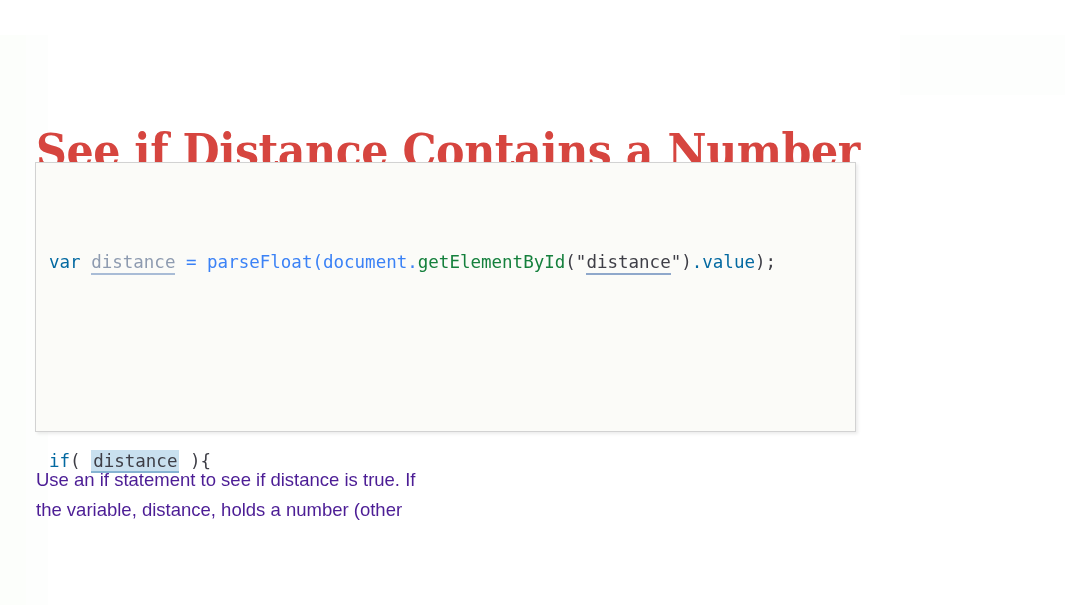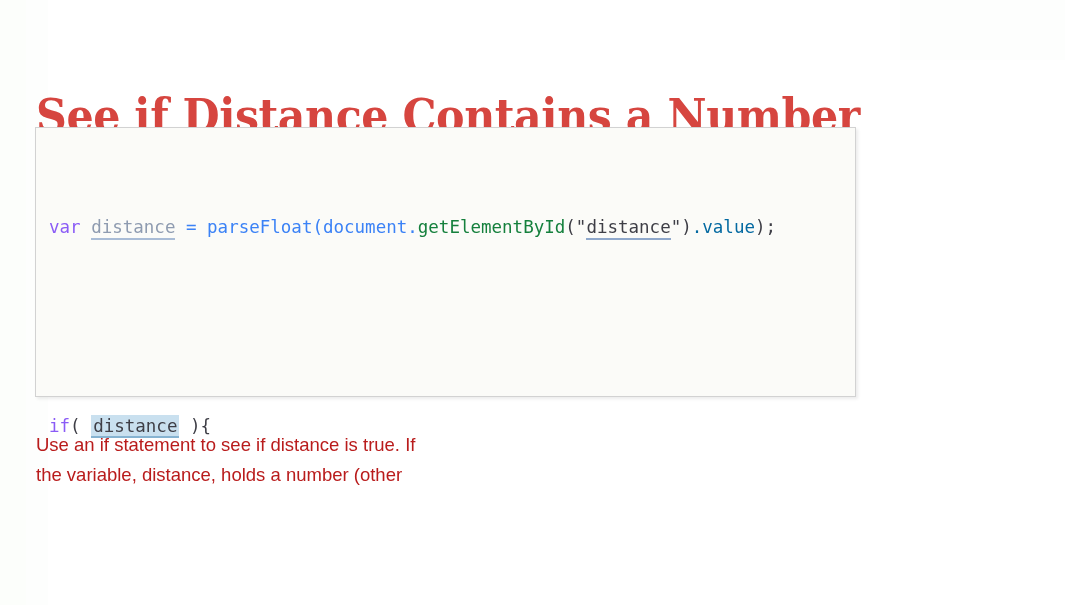--- a/index.html
+++ b/index.html
@@ -35,20 +35,21 @@
     position: absolute;
     left: 900px; top: 0;
     width: 165px; height: 60px;
     background: #fdfefd;
     pointer-events: none;
   }
 
   .slide {
     position: absolute;
     inset: 0;
+    margin-top: 35px;
   }
 
   
   .slide-title {
     position: absolute;
     left: 36px;
     top: 57px;
     font-family: "DejaVu Serif", "Liberation Serif", serif;
     font-weight: bold;
     font-size: 46px;
@@ -78,21 +79,21 @@
     top: 12px;
     font-family: "DejaVu Sans Mono", "Liberation Mono", monospace;
     font-size: 17.5px;
     line-height: 25px;
     color: #3e3e46;
     white-space: pre;
   }
   .code-line { height: 25px; }
   .code-line.gap { height: 24px; }
 
-  .kw       { color: #8b5cf6; }
+  .kw       { color: #0369a1; }
   .punct    { color: #3e3e46; }
   .plain    { color: #3b82f6; }
   .method   { color: #15803d; }
   .prop     { color: #0369a1; }
   .str      { color: #3e3e46; }
 
   
   .ul-link {
     color: #8e9bb0;
     border-bottom: 2px solid #a9bcd6;
@@ -113,21 +114,21 @@
 
   
   .body-text {
     position: absolute;
     left: 36px;
     top: 430px;
     width: 520px;
     font-family: "Liberation Sans", sans-serif;
     font-size: 18.5px;
     line-height: 30px;
-    color: #b91c1c;
+    color: #4c1d95;
   }
   .body-text .bt-line { display: block; white-space: nowrap; }
 </style>
 </head>
 <body>
 
 <div class="slide">
 
   <div class="edge-tint-left"></div>
   <div class="edge-tint-left2"></div>

